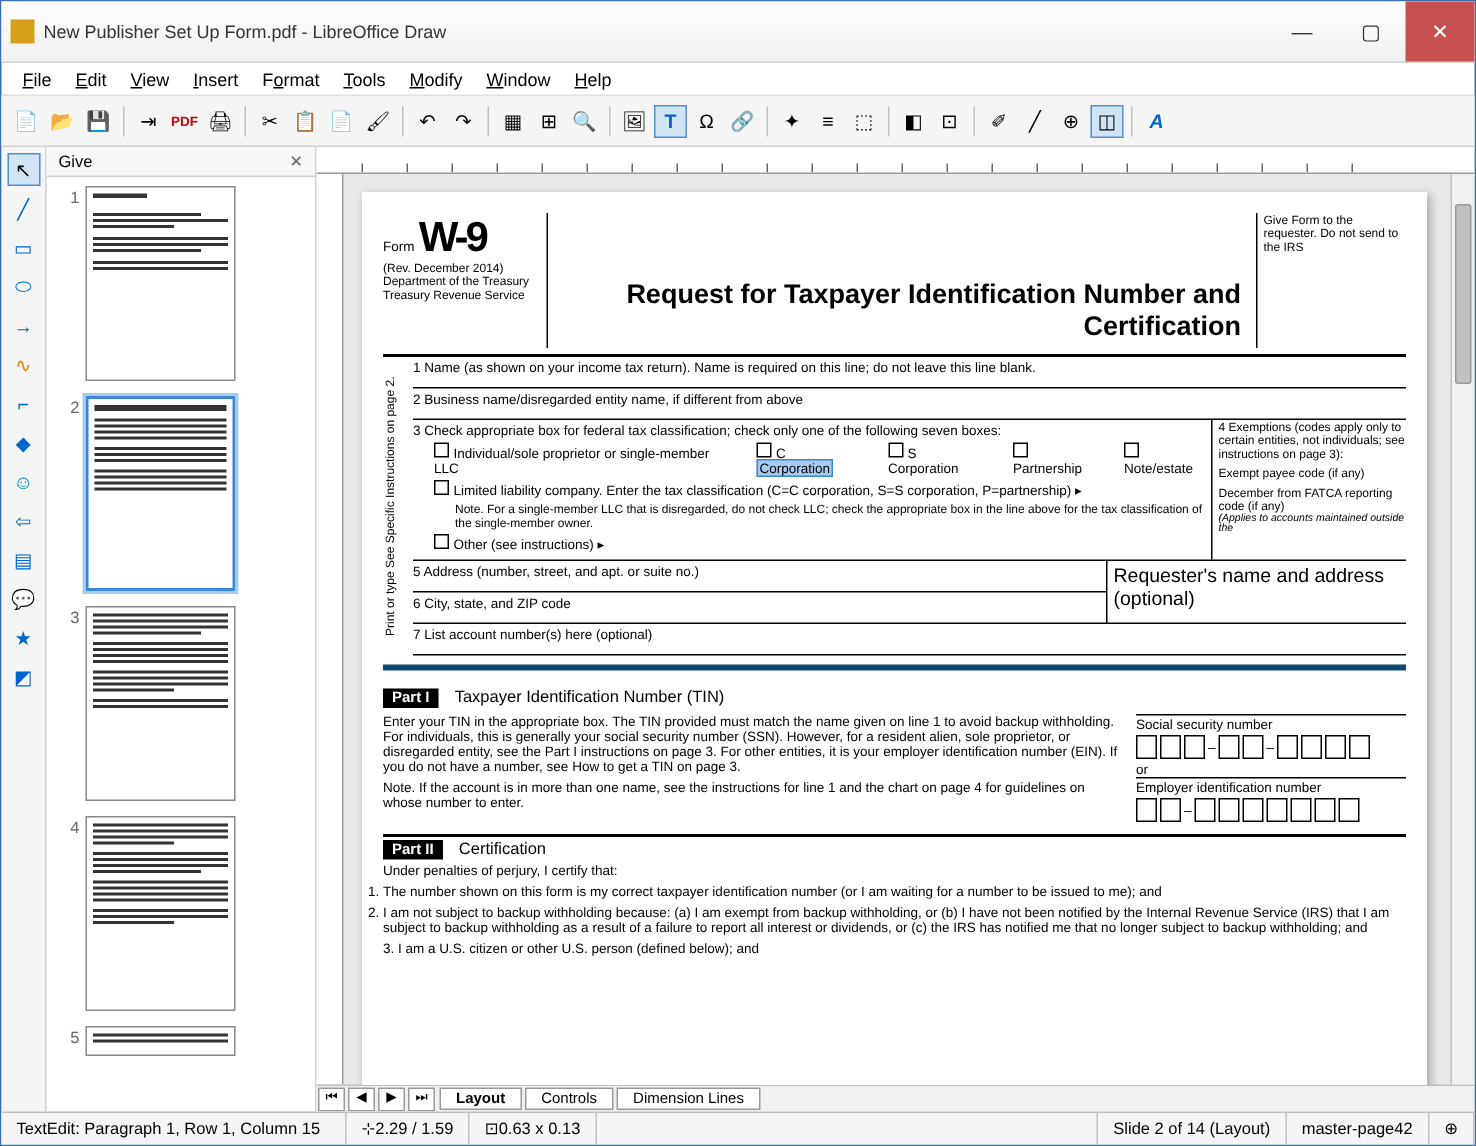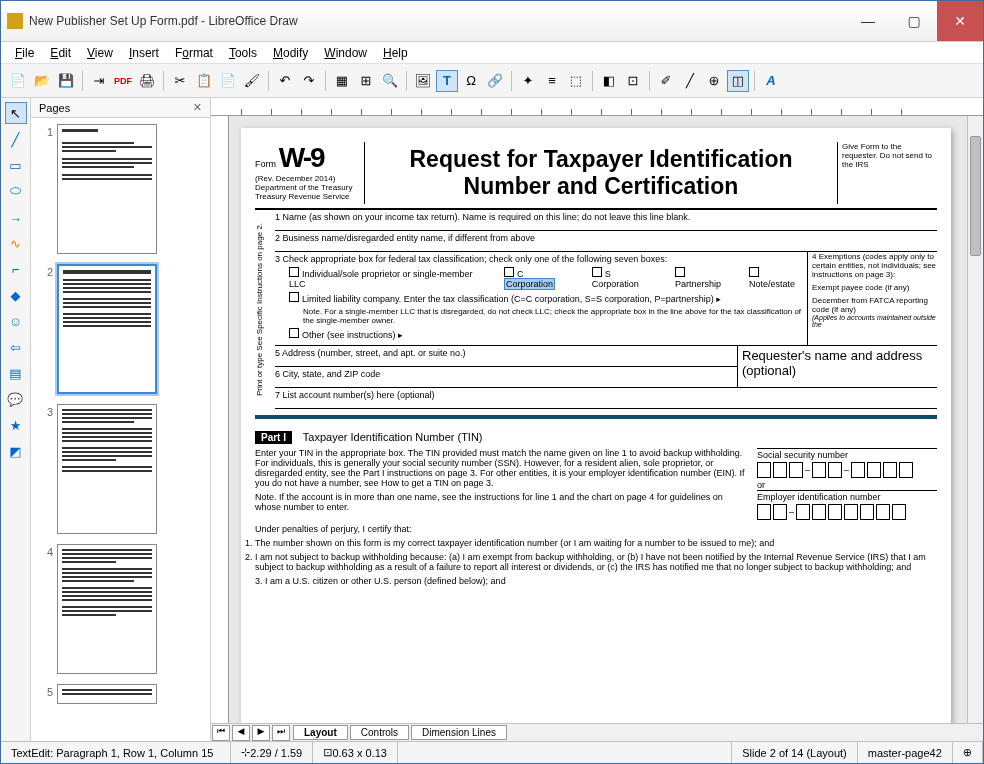--- a/index.html
+++ b/index.html
@@ -39,21 +39,21 @@
 .ruler-tick { width: 30px; border-left: 1px solid #666; height: 6px; position: relative; }
 .canvas-body { flex: 1; display: flex; overflow: hidden; }
 .ruler-v { width: 18px; background: #fff; border-right: 1px solid #999; }
 .canvas-scroll { flex: 1; overflow: auto; position: relative; }
 .page-doc { width: 710px; min-height: 600px; background: #fff; margin: 12px 0 0 12px; box-shadow: 2px 2px 6px rgba(0,0,0,0.3); padding: 14px; font-family: Arial, sans-serif; font-size: 10px; }
 .w9-header { display: flex; border-bottom: 2px solid #000; padding-bottom: 4px; }
 .w9-left { width: 110px; border-right: 1px solid #000; padding-right: 4px; }
 .w9-form-label { font-size: 9px; }
 .w9-bignum { font-size: 28px; font-weight: bold; letter-spacing: -2px; }
 .w9-sub { font-size: 8px; }
-.w9-title { flex: 1; text-align: center; font-size: 23px; font-weight: bold; padding: 4px 10px; }
+.w9-title { flex: 1; text-align: right; font-size: 18px; font-weight: bold; padding: 4px 10px; margin-top: 40px; }
 .w9-right { width: 100px; border-left: 1px solid #000; padding-left: 4px; font-size: 8px; }
 .form-row { border-bottom: 1px solid #000; padding: 2px 0 8px 0; font-size: 9px; display: flex; }
 .form-sidebar { width: 20px; writing-mode: vertical-rl; transform: rotate(180deg); font-size: 8px; text-align: center; }
 .form-body { display: flex; }
 .form-left { flex: 1; }
 .form-right { width: 130px; font-size: 8px; border-left: 1px solid #000; padding-left: 4px; }
 .checkbox-row { display: flex; gap: 16px; margin: 3px 0 3px 14px; font-size: 9px; align-items: center; }
 .cb { width: 10px; height: 10px; border: 1px solid #000; display: inline-block; margin-right: 3px; }
 .highlighted { background: #a8ccf0; border: 1px solid #3b88d8; padding: 0 1px; }
 .part-bar { background: #000; color: #fff; padding: 1px 6px; font-weight: bold; display: inline-block; font-size: 10px; }
@@ -153,21 +153,21 @@
       <div class="lt-btn" style="color:#08a">☺</div>
       <div class="lt-btn" style="color:#06c">⇦</div>
       <div class="lt-btn" style="color:#06c">▤</div>
       <div class="lt-btn" style="color:#06c">💬</div>
       <div class="lt-btn" style="color:#06c">★</div>
       <div class="lt-btn" style="color:#06c">◩</div>
     </div>
 
     <div class="pages-panel">
       <div class="pages-header">
-        <span>Pages</span>
+        <span>Give</span>
         <span class="close-x">✕</span>
       </div>
       <div class="pages-list">
         <div class="page-thumb-wrap">
           <div class="page-num">1</div>
           <div class="page-thumb">
               <div class="thumb-content">
             <div class="thumb-line" style="width:40%;height:3px"></div>
             <div style="height:8px"></div>
             <div class="thumb-line med"></div>
@@ -386,20 +386,24 @@
                     <div class="ssn-box"></div>
                     <div class="ssn-box"></div>
                     <div class="ssn-box"></div>
                     <div class="ssn-box"></div>
                     <div class="ssn-box"></div>
                     <div class="ssn-box"></div>
                 </div>
               </div>
             </div>
 
+            <div style="margin-top:6px;border-top:2px solid #000;padding-top:2px">
+              <span class="part-bar">Part II</span>
+              <span class="part-title">Certification</span>
+            </div>
             <div style="font-size:9px;margin-top:2px">Under penalties of perjury, I certify that:</div>
             <ol class="cert-list">
               <li>The number shown on this form is my correct taxpayer identification number (or I am waiting for a number to be issued to me); and</li>
               <li>I am not subject to backup withholding because: (a) I am exempt from backup withholding, or (b) I have not been notified by the Internal Revenue Service (IRS) that I am subject to backup withholding as a result of a failure to report all interest or dividends, or (c) the IRS has notified me that no longer subject to backup withholding; and</li>
             </ol>
             <div class="cert-list" style="margin-left:0">3. <span>I am a U.S. citizen or other U.S. person (defined below); and</span></div>
 
           </div>
         </div>
         <div class="scrollbar-v">

